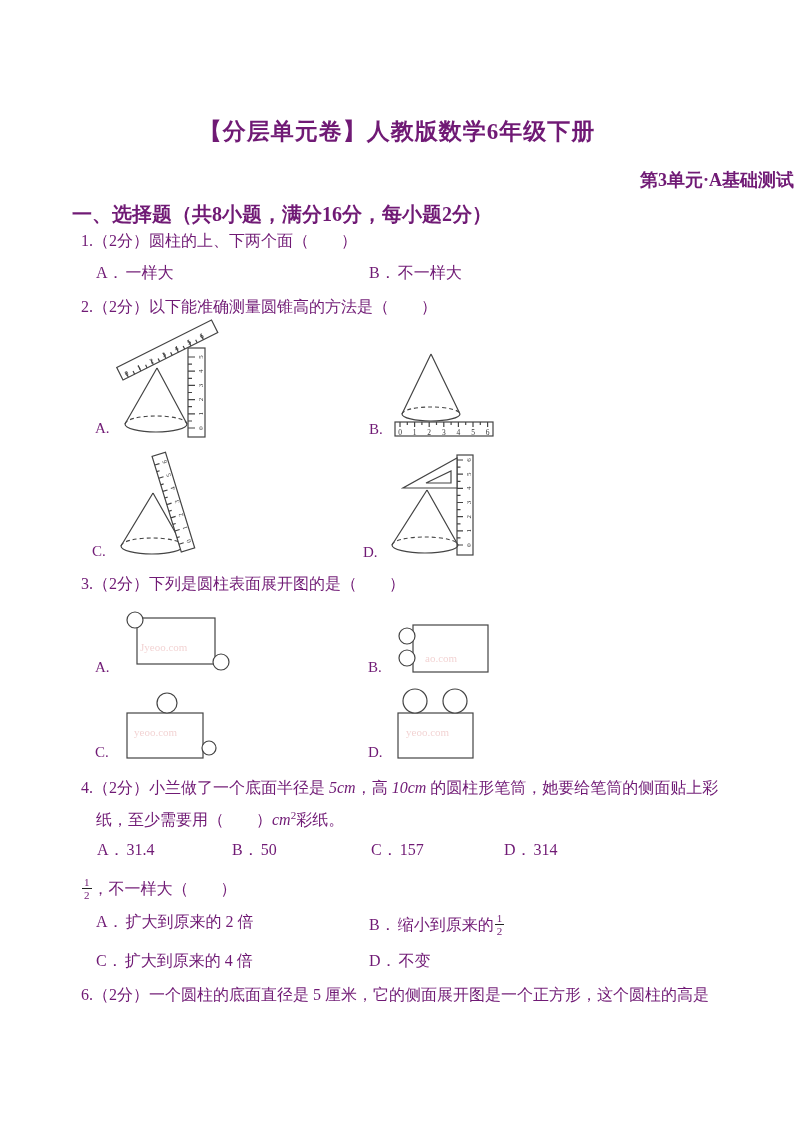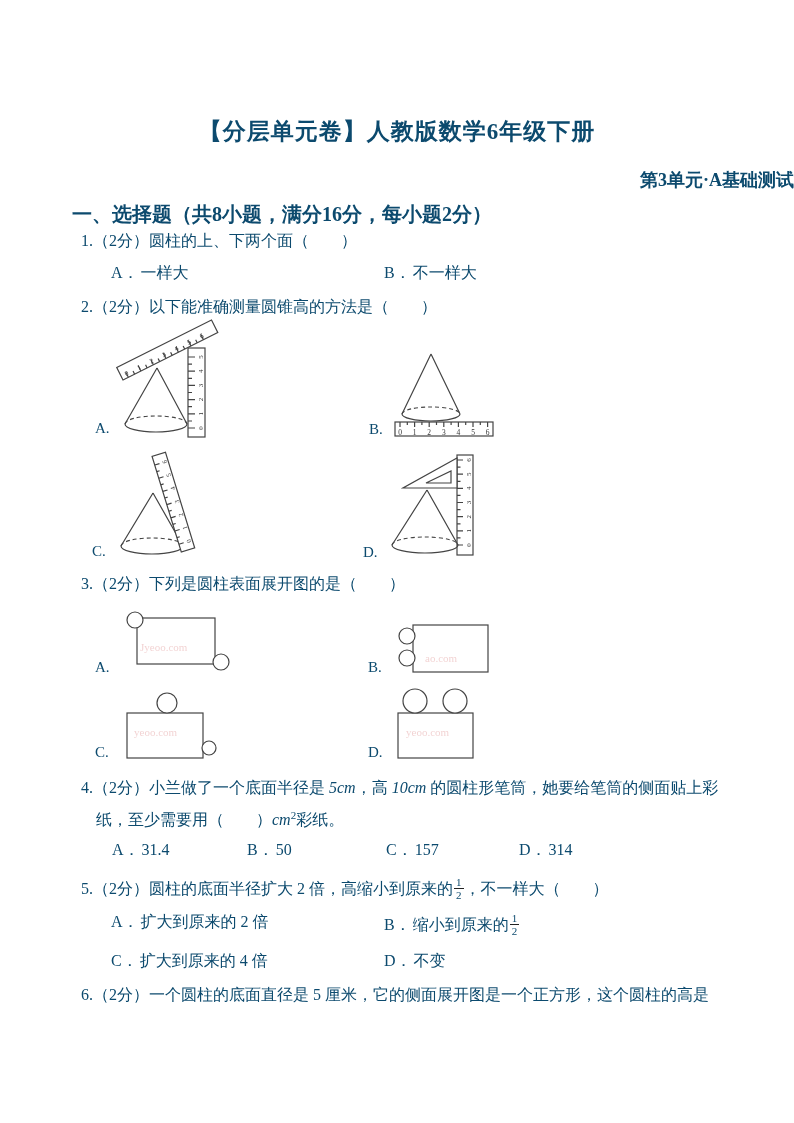--- a/index.html
+++ b/index.html
@@ -1,26 +1,26 @@
 <!DOCTYPE html>
 <html><head>
 <meta charset="utf-8">
 <style>
   html,body{margin:0;padding:0;background:#888;}
   .page{
     position:relative;width:794px;height:1123px;background:#ffffff;
-    font-family:"Liberation Serif","DejaVu Serif",serif;color:#0c4a6e;
+    font-family:"Liberation Serif","DejaVu Serif",serif;color:#701a75;
     margin:0 auto;overflow:hidden;
   }
   .abs{position:absolute;white-space:nowrap;}
   .title{top:116px;left:0;width:794px;text-align:center;font-size:23px;font-weight:bold;letter-spacing:1px;}
   .subtitle{top:168px;left:0;width:794px;text-align:right;font-size:18px;font-weight:bold;}
   .section{top:201px;left:72px;font-size:20px;font-weight:bold;}
   .stem{font-size:16px;line-height:20px;}
-  .opt{font-size:16px;margin-left:15px;}
+  .opt{font-size:16px;}
   .opt .ltr{margin-right:2px;}
   .figlabel{font-size:15px;}
   i{}
   sup{font-size:11px;vertical-align:super;line-height:0;}
   .frac{display:inline-block;vertical-align:-0.5em;text-align:center;font-size:11px;line-height:1.1;margin:0 1px;}
   .frac .fn{display:block;border-bottom:1px solid #222;padding:0 2px;}
   .frac .fd{display:block;}
   svg{position:absolute;overflow:visible;}
   svg text{font-family:"Liberation Serif","DejaVu Serif",serif;fill:#333;}
   .ink{stroke:#444;fill:none;stroke-width:1.2;}
@@ -180,21 +180,21 @@
   </svg>
   <span class="abs figlabel" style="left:368px;top:744px">D.</span>
 
   <div class="abs stem" style="left:81px;top:778px"><span>4.（2分）小兰做了一个底面半径是 </span><i>5cm</i><span>，高 </span><i>10cm</i><span> 的圆柱形笔筒，她要给笔筒的侧面贴上彩</span></div>
   <div class="abs stem" style="left:96px;top:810px"><span>纸，至少需要用（　　）</span><i>cm</i><sup>2</sup><span>彩纸。</span></div>
   <span class="abs opt" style="left:97px;top:840px"><span class="ltr">A．</span><span>31.4</span></span>
   <span class="abs opt" style="left:232px;top:840px"><span class="ltr">B．</span><span>50</span></span>
   <span class="abs opt" style="left:371px;top:840px"><span class="ltr">C．</span><span>157</span></span>
   <span class="abs opt" style="left:504px;top:840px"><span class="ltr">D．</span><span>314</span></span>
 
-  <div class="abs stem" style="left:81px;top:876px"><span>5.（2分）圆柱的底面半径扩大 2 倍，高缩小到原来的</span><span class="frac"><span class="fn">1</span><span class="fd">2</span></span><span>，不一样大（　　）</span></div>
+  <div class="abs stem" style="left:81px;top:876px"><span class="frac"><span class="fn">1</span><span class="fd">2</span></span><span>，不一样大（　　）</span></div>
   <span class="abs opt" style="left:96px;top:912px"><span class="ltr">A．</span><span>扩大到原来的 2 倍</span></span>
   <span class="abs opt" style="left:369px;top:912px"><span class="ltr">B．</span><span>缩小到原来的</span><span class="frac"><span class="fn">1</span><span class="fd">2</span></span></span>
   <span class="abs opt" style="left:96px;top:951px"><span class="ltr">C．</span><span>扩大到原来的 4 倍</span></span>
   <span class="abs opt" style="left:369px;top:951px"><span class="ltr">D．</span><span>不变</span></span>
 
   <div class="abs stem" style="left:81px;top:985px">6.（2分）一个圆柱的底面直径是 5 厘米，它的侧面展开图是一个正方形，这个圆柱的高是</div>
 
 </div>
 
 </body></html>

